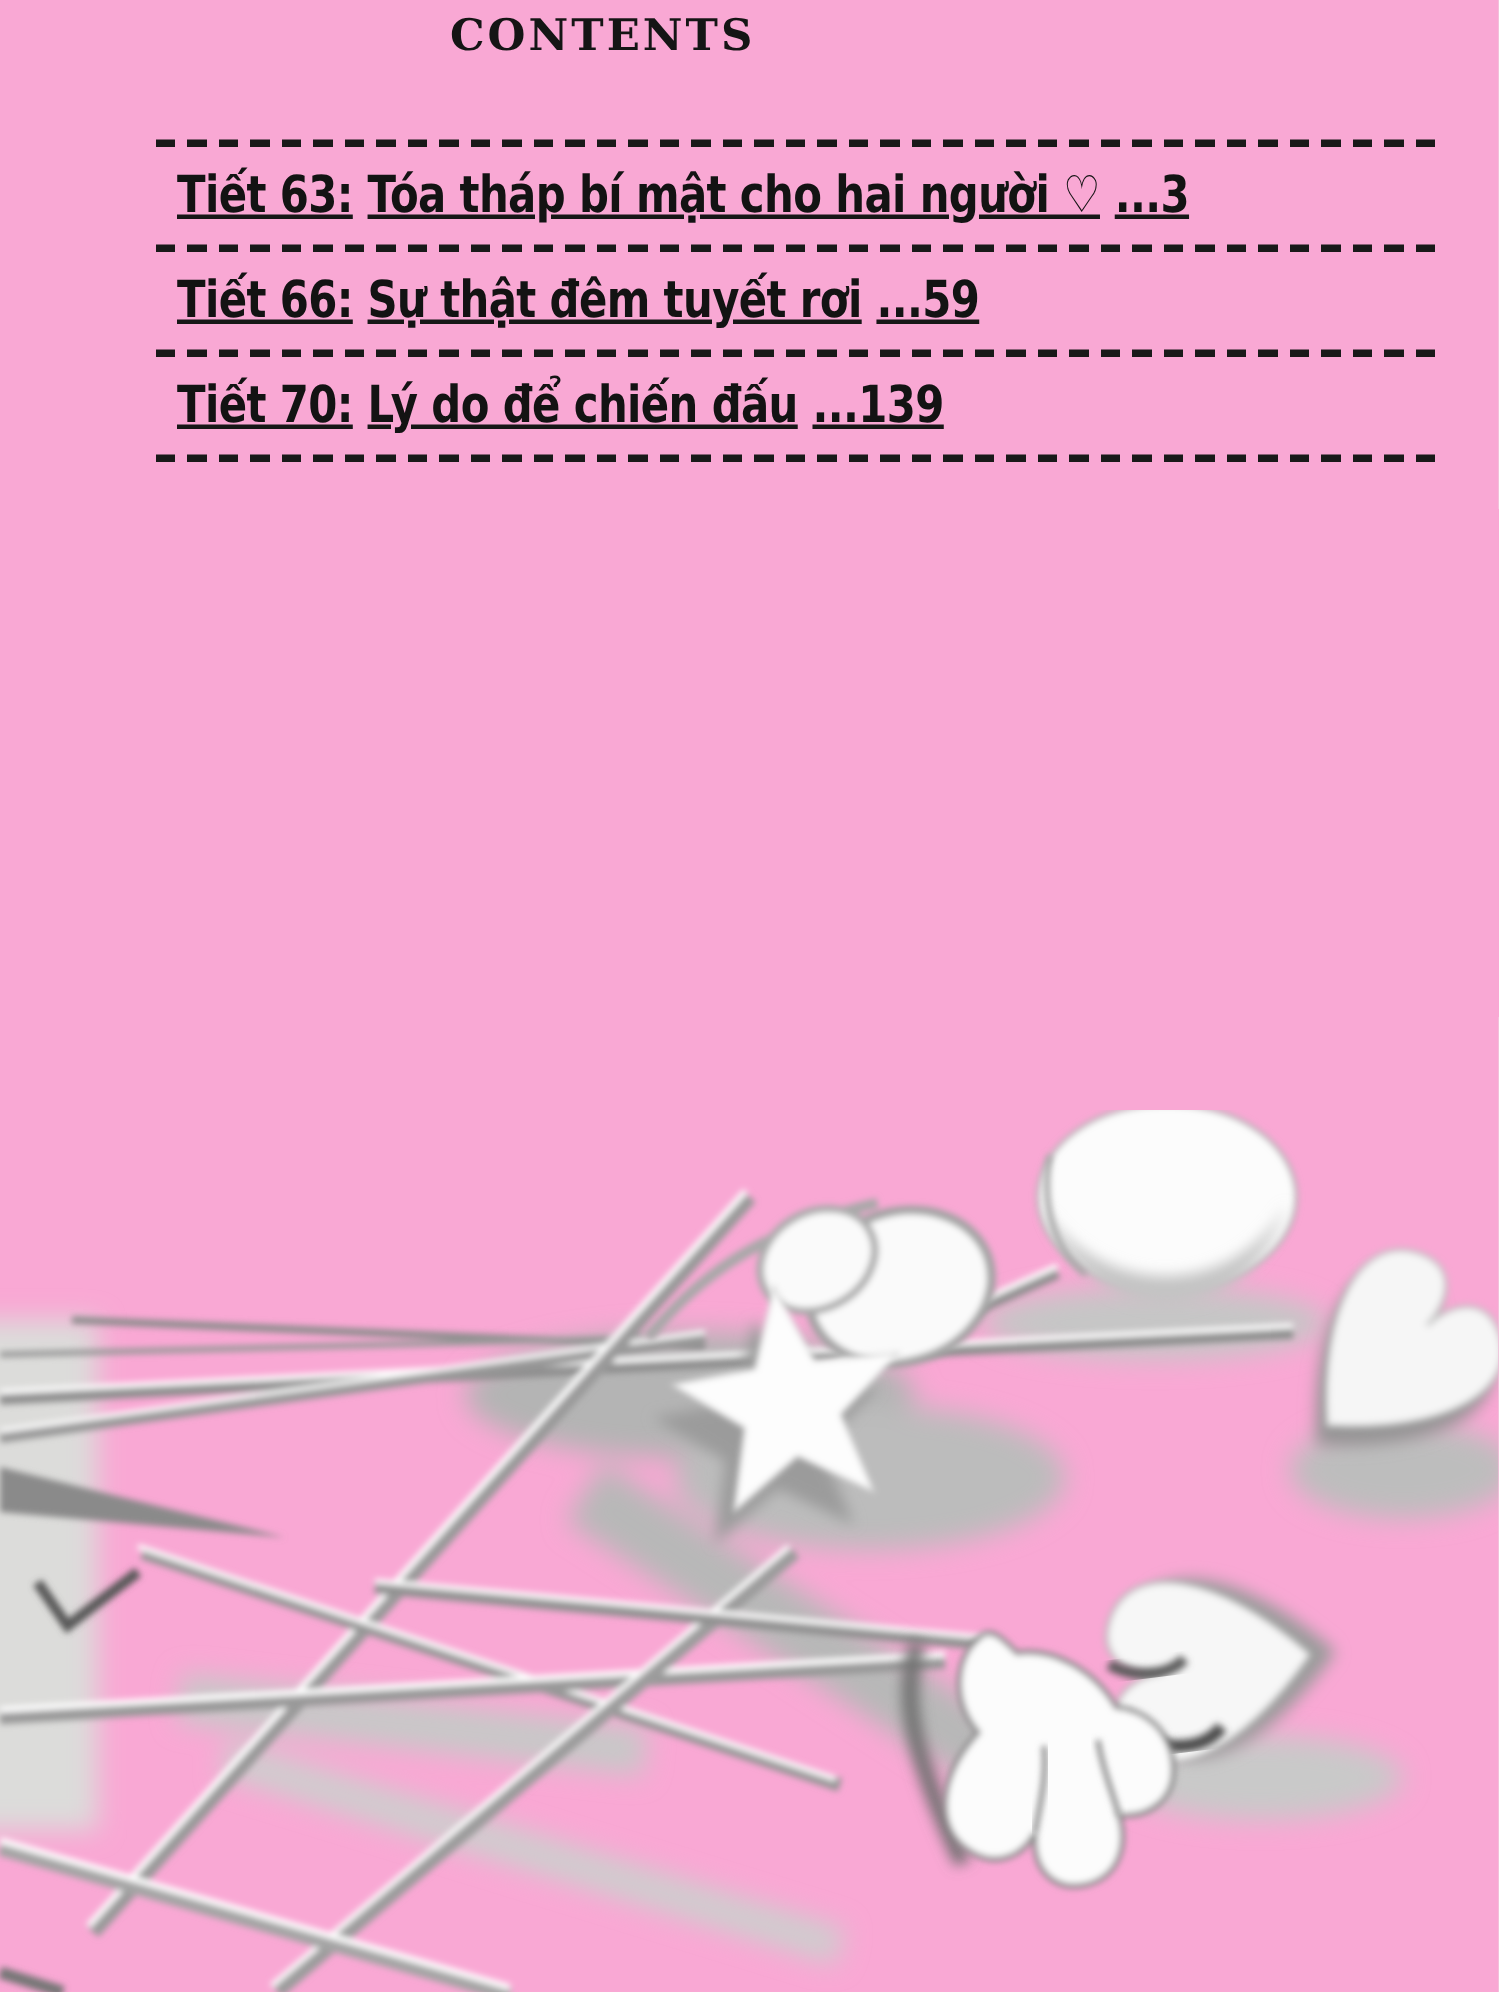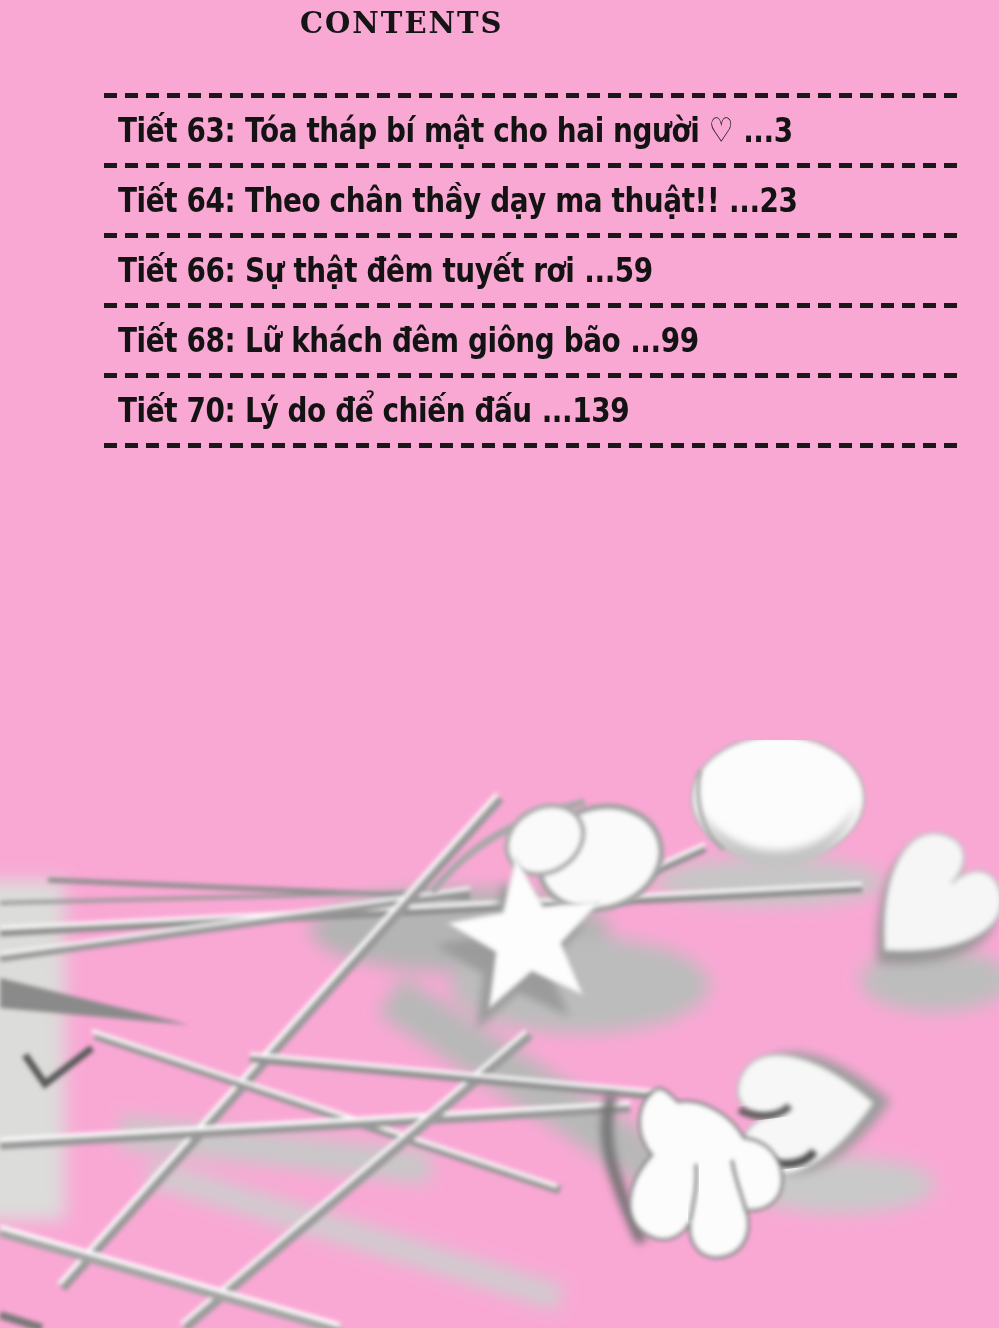--- a/index.html
+++ b/index.html
@@ -14,21 +14,21 @@
   }
   
   .page-title{
     position:absolute;left:300px;top:6px;
     font-family:"DejaVu Serif", serif;
     font-weight:bold;font-size:29px;letter-spacing:2px;
     color:#151515;
   }
   
   .toc{
-    position:absolute;left:104px;top:95px;width:860px;
+    position:absolute;left:104px;top:95px;width:860px;text-decoration:underline;
   }
   .toc-row{
     position:relative;
     height:70px;
     display:flex;align-items:center;
     padding-left:14px;box-sizing:border-box;
   }
   .toc-row::before{
     content:"";position:absolute;left:0;right:0;top:-2px;height:5px;
     background:repeating-linear-gradient(90deg,#191919 0 13px,transparent 13px 21px);
@@ -56,27 +56,21 @@
 <div id="page">
 
   <div class="page-title">CONTENTS</div>
 
   <div class="toc">
 
     <div class="toc-row">
       <span class="entry-text"><span class="chap">Tiết 63:</span><span class="ttl">Tóa tháp bí mật cho hai người ♡</span><span class="pg">...3</span></span>
     </div>
     <div class="toc-row">
-      <span class="entry-text"><span class="chap">Tiết 64:</span><span class="ttl">Theo chân thầy dạy ma thuật!!</span><span class="pg">...23</span></span>
-    </div>
-    <div class="toc-row">
       <span class="entry-text"><span class="chap">Tiết 66:</span><span class="ttl">Sự thật đêm tuyết rơi</span><span class="pg">...59</span></span>
-    </div>
-    <div class="toc-row">
-      <span class="entry-text"><span class="chap">Tiết 68:</span><span class="ttl">Lữ khách đêm giông bão</span><span class="pg">...99</span></span>
     </div>
     <div class="toc-row">
       <span class="entry-text"><span class="chap">Tiết 70:</span><span class="ttl">Lý do để chiến đấu</span><span class="pg">...139</span></span>
     </div>
     <div class="toc-bottom-line"></div>
   </div>
 
   <svg class="illus" viewBox="0 0 999 588" xmlns="http://www.w3.org/2000/svg">
     <defs>
       <filter id="b2" x="-30%" y="-30%" width="160%" height="160%">

